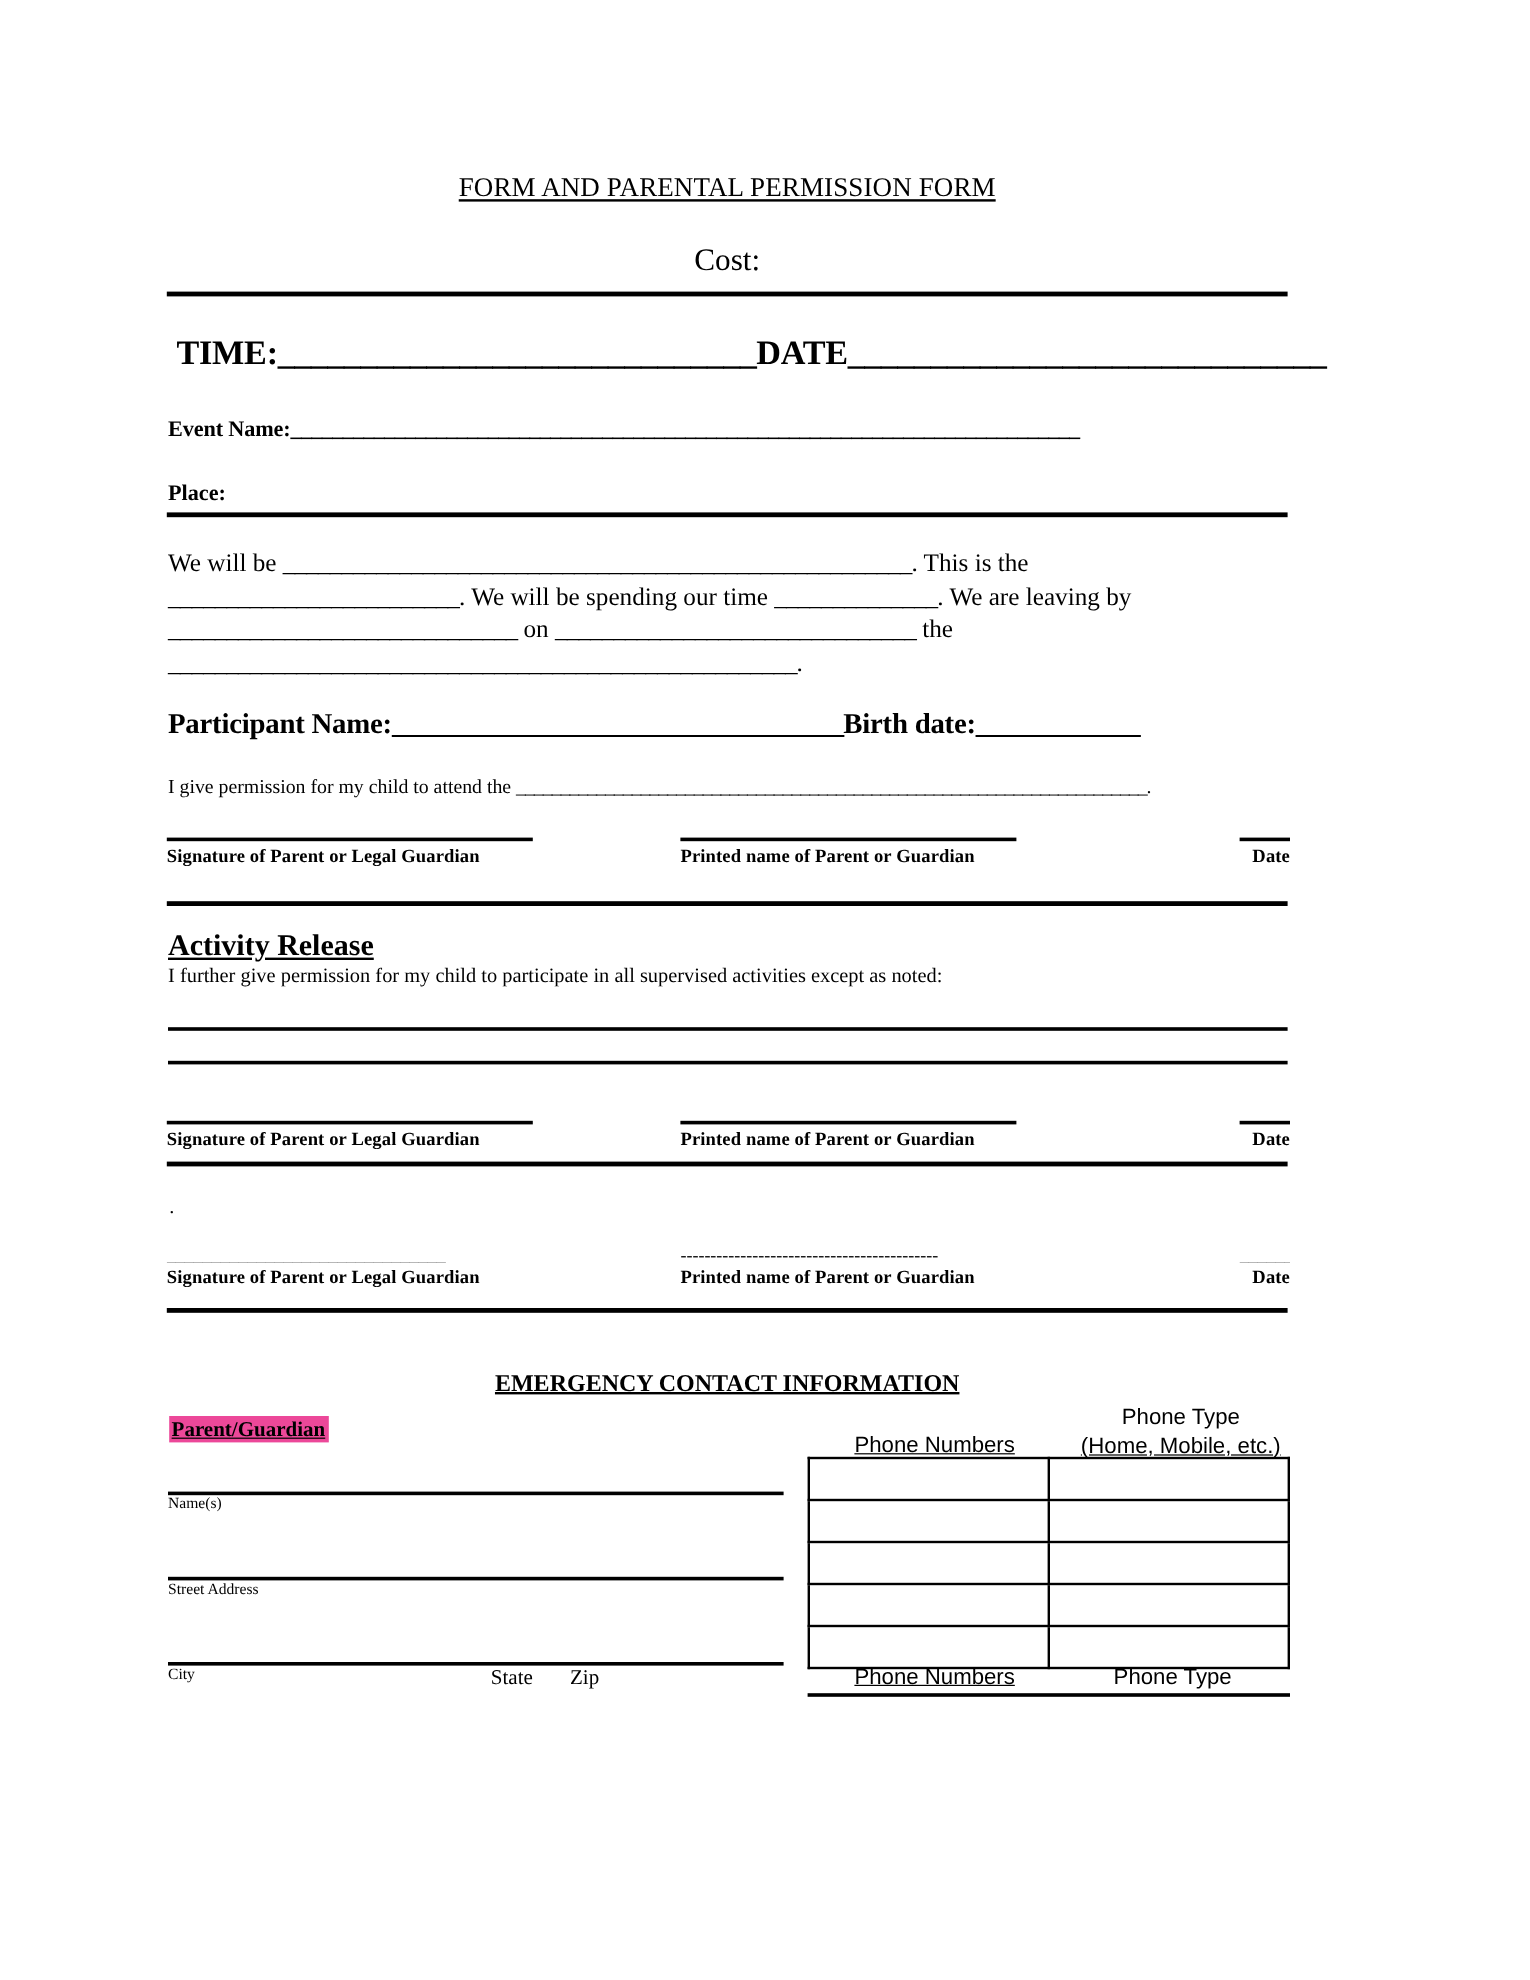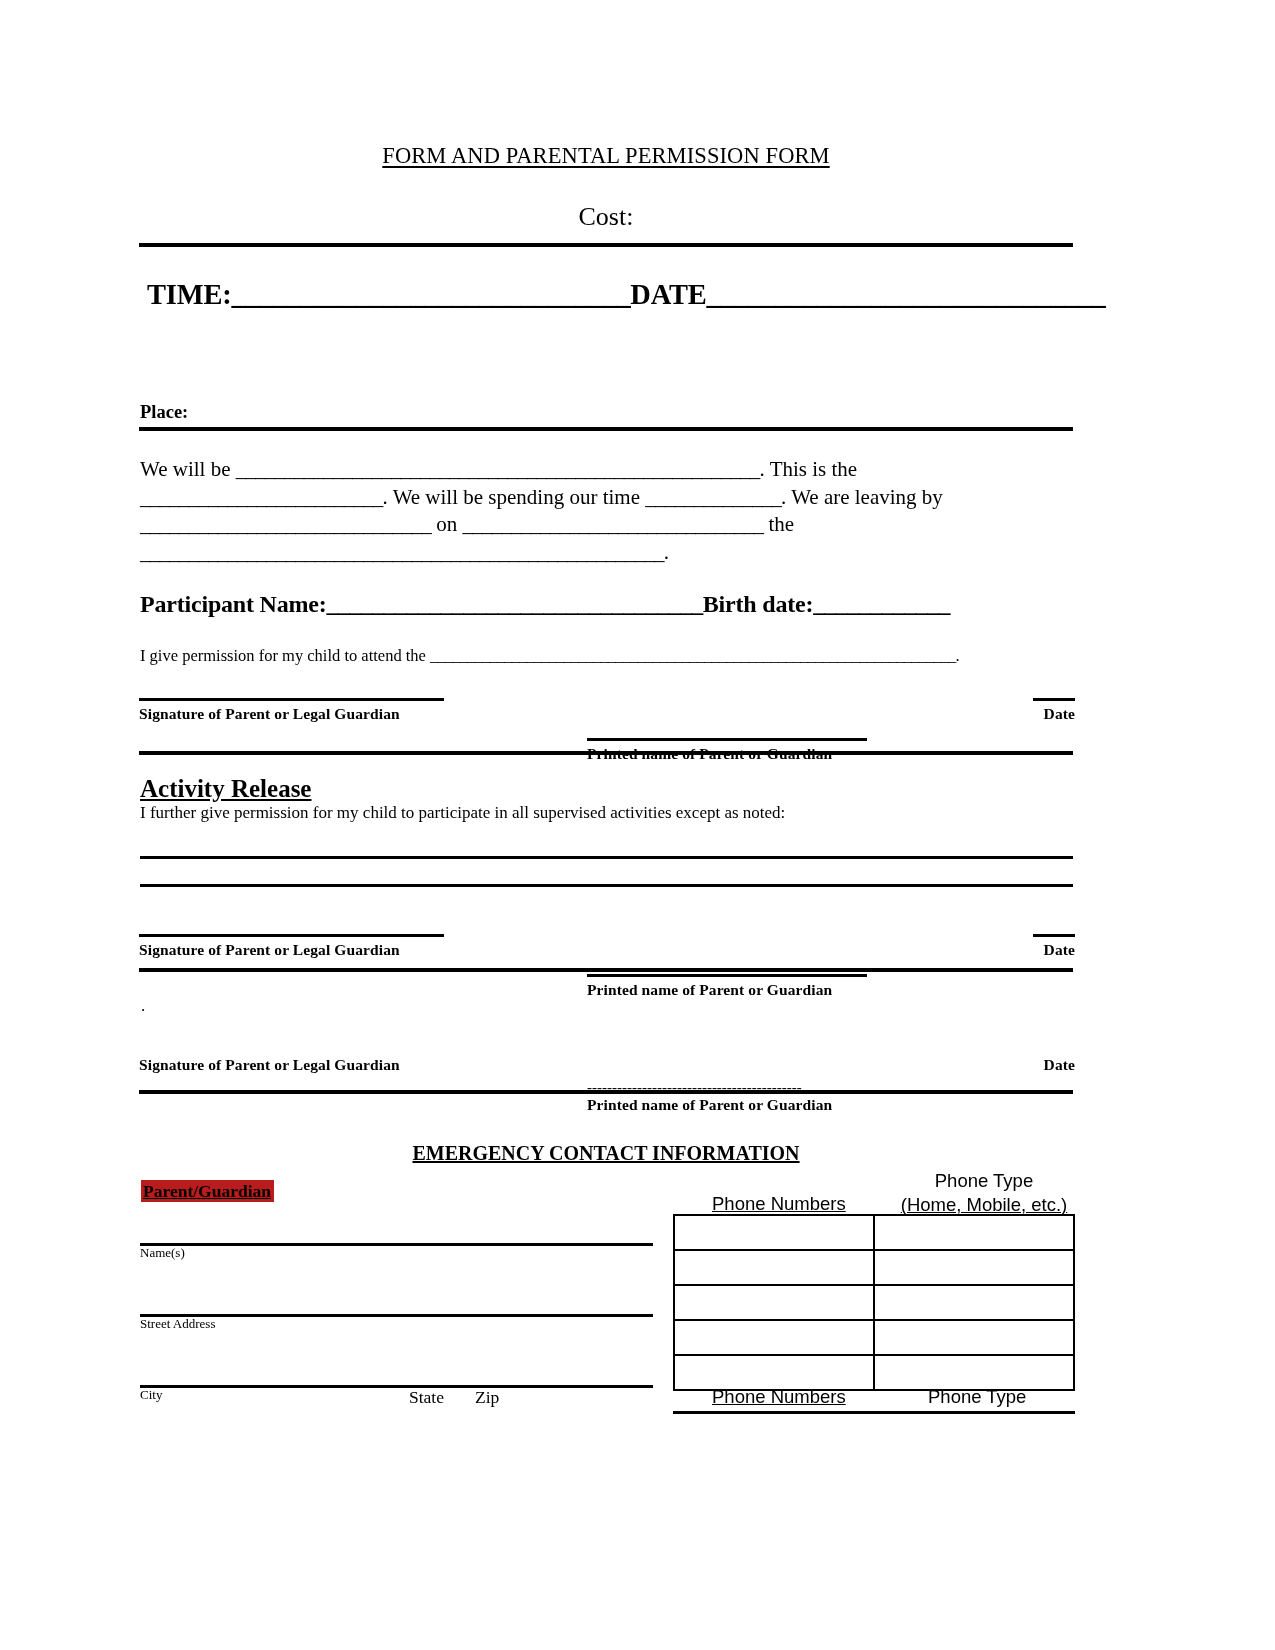--- a/index.html
+++ b/index.html
@@ -126,21 +126,21 @@
   }
   .sig-label {
     font-family: "Liberation Serif", serif;
     font-weight: bold;
     font-size: 15.5px;
     padding-top: 4px;
     white-space: nowrap;
     letter-spacing: .1px;
   }
   .sig-c1 { left: 0px;   width: 305px; }
-  .sig-c2 { left: 448px; width: 280px; margin-top: 40px; }
+  .sig-c2 { left: 428px; width: 280px; }
   .sig-c3 { left: 894px; width: 42px; text-align: right; }
   .sig-c3 .sig-label { text-align: right; }
 
   
   #activity-release-heading {
     position: absolute;
     left: 140px; top: 775px;
     font-size: 25px;
     font-weight: bold;
     white-space: nowrap;
@@ -168,21 +168,21 @@
     text-align: center;
     font-size: 20px;
     font-weight: bold;
   }
 
   #parent-guardian-badge {
     position: absolute;
     left: 141px; top: 1180px;
     font-size: 17.5px;
     font-weight: bold;
-    background: #b91c1c;
+    background: #ec4899;
     padding: 1px 3px 0 2px;
   }
 
   
   .field-line {
     position: absolute;
     left: 140px; width: 513px;
     border-top: 3px solid #000;
   }
   .field-label {
@@ -254,20 +254,23 @@
   <div id="doc-title"><span>FORM AND PARENTAL PERMISSION FORM</span></div>
 
   <div id="cost-line">Cost:</div>
 
   <div class="hr-thick" style="top:243px"></div>
 
   <div id="time-date-row">
     <span>TIME:</span><span class="fill">_____________________________</span><span>DATE</span><span class="fill">_____________________________</span>
   </div>
 
+  <div id="event-name-row">
+    <span>Event Name:</span><span class="fill">____________________________________________________________________________</span>
+  </div>
 
   <div id="place-row">Place:</div>
   <div class="hr-thick" style="top:427px"></div>
 
   <div id="we-will-be">
     <span>We will be</span>
     <span class="gap">______________________________________________________</span><span>. This is the</span>
     <span class="gap">_________________________</span><span>. We will be spending our time</span>
     <span class="gap">______________</span><span>. We are</span>
     <span>leaving by</span>

